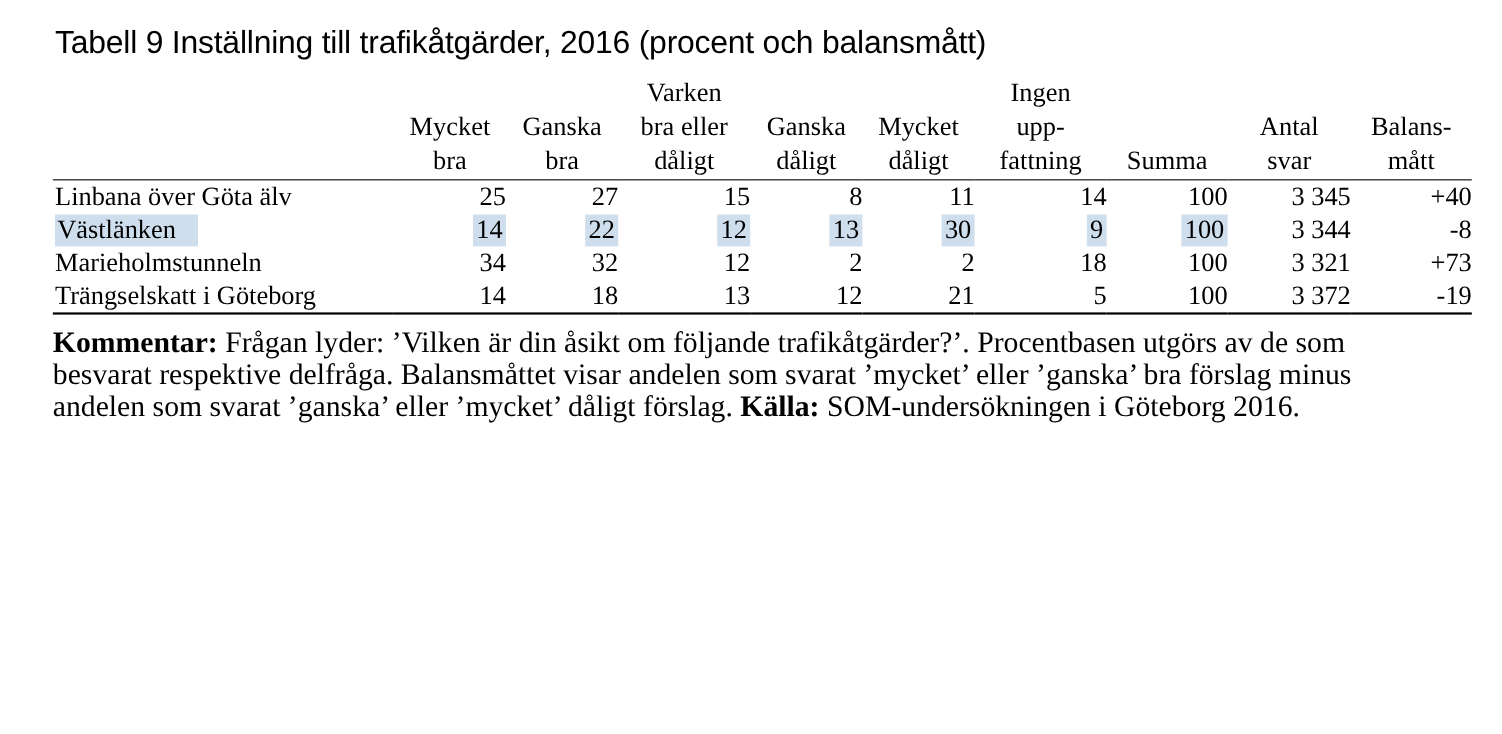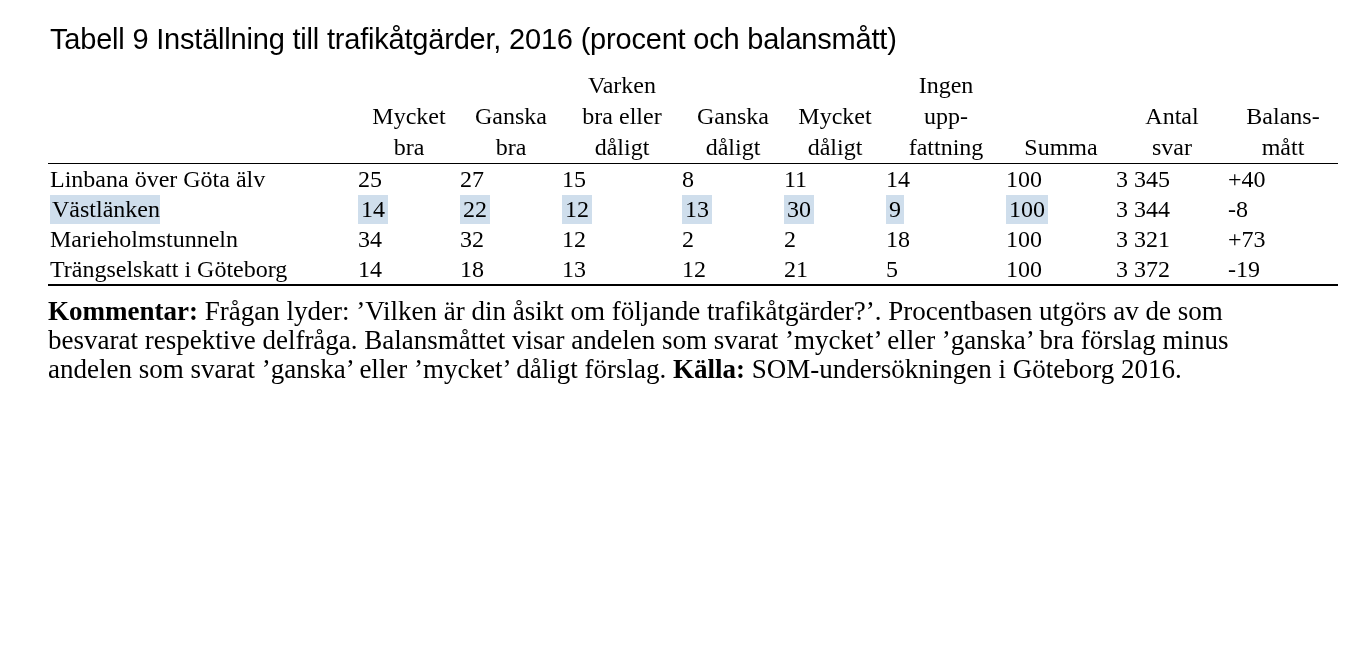--- a/index.html
+++ b/index.html
@@ -53,31 +53,31 @@
     text-align: center;
     padding: 10px 0 9px 0;
     vertical-align: bottom;
   }
   thead th.lbl {
     text-align: left;
   }
   tbody td {
     font-size: 24px;
     line-height: 30px;
-    text-align: left;
+    text-align: right;
     padding: 13px 0 13px 0;
   }
   tbody td.lbl {
     text-align: left;
     padding-left: 2px;
     margin-left: 40px;
   }
   .lbl .hl-label {
     background: #cfdeec;
-    padding: 1px 0 2px 2px;
+    padding: 1px 20px 2px 2px;
   }
   .num-hl {
     background: #cfdeec;
     padding: 1px 3px 2px 3px;
   }
   .two-line {
     line-height: 30px;
   }
   .footnote {
     width: 1268px;

